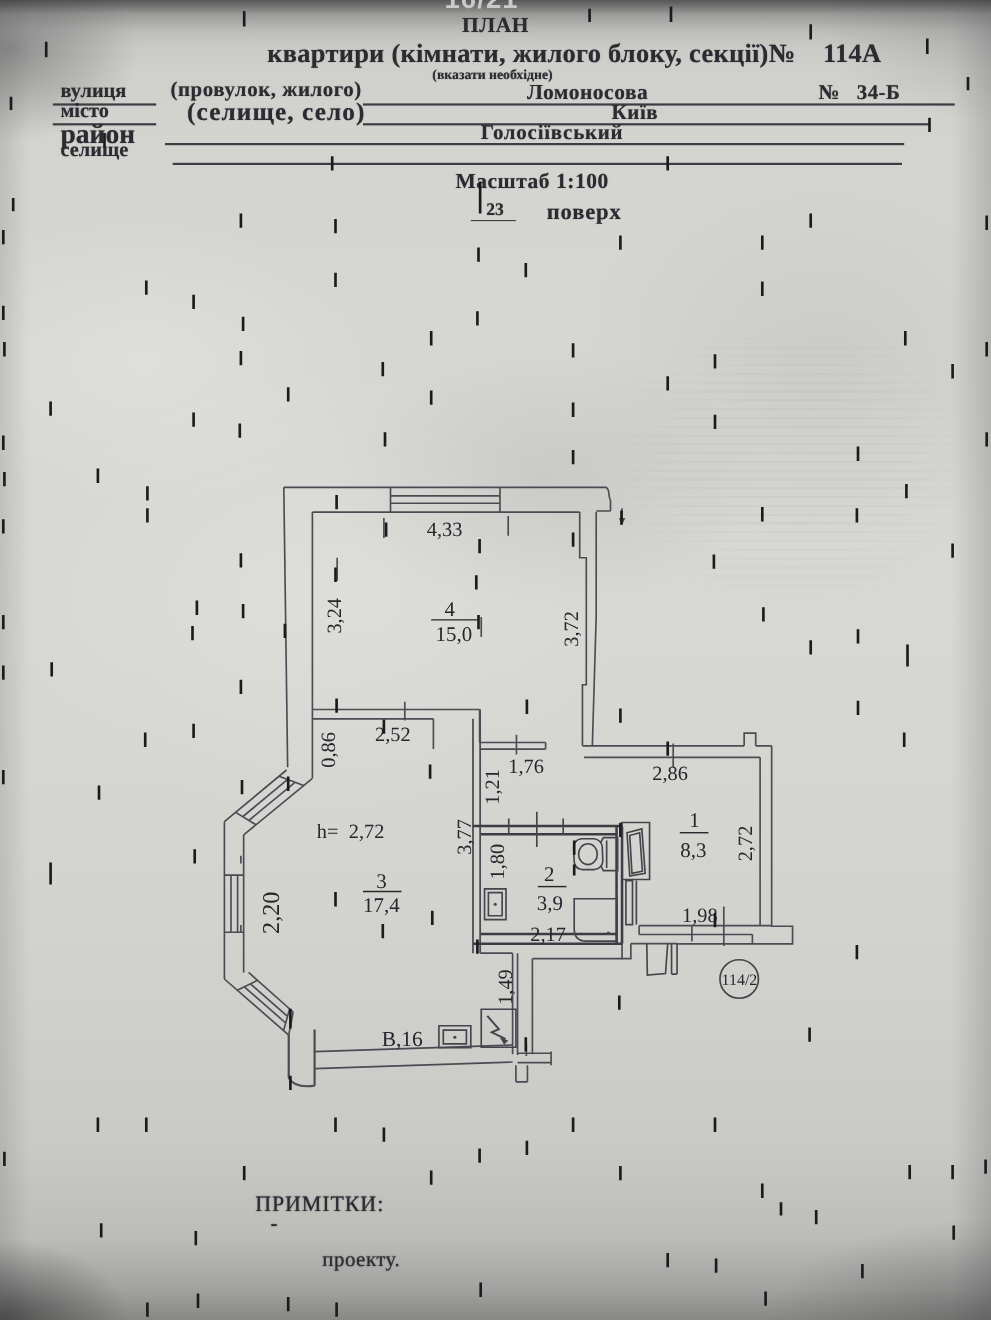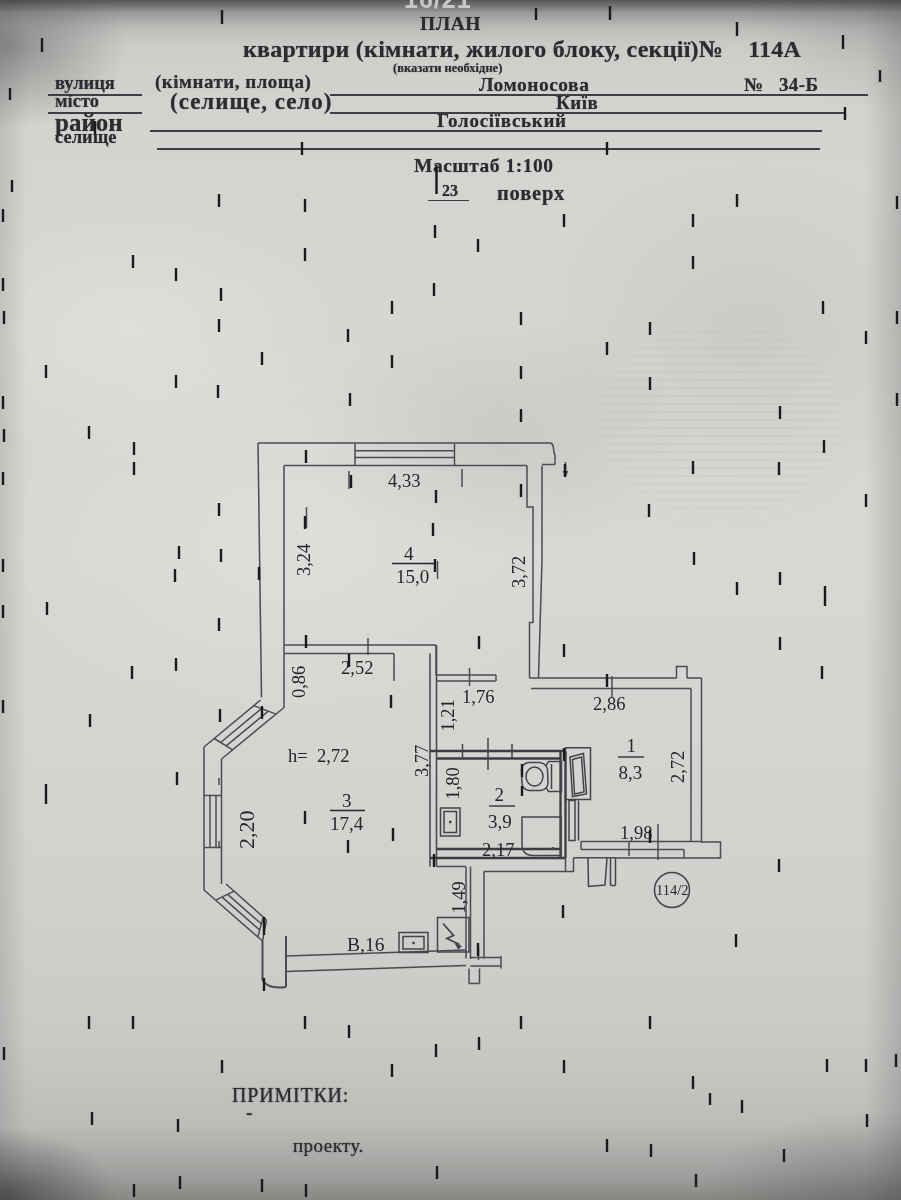--- a/index.html
+++ b/index.html
@@ -32,21 +32,21 @@
 
 <div class="t" style="left:404px;top:-15px;font-family:'Liberation Sans',sans-serif;font-size:25px;font-weight:bold;color:#c9c9c9;letter-spacing:1px">16/21</div>
 
 <div class="t b sh" style="left:420px;top:13px;font-size:19.5px;letter-spacing:0.5px">ПЛАН</div>
 
 <div class="t b sh" style="left:243px;top:36px;font-size:24px;letter-spacing:0.25px">квартири (кімнати, жилого блоку, секції)№&nbsp;&nbsp;&nbsp; 114А</div>
 
 <div class="t b sh" style="left:393px;top:61px;font-size:12.5px">(вказати необхідне)</div>
 
 <div class="t b sh" style="left:55px;top:73px;font-size:18.5px">вулиця</div>
-<div class="t b sh" style="left:155px;top:71px;font-size:19px;letter-spacing:0.5px">(кімнати, площа)</div>
+<div class="t b sh" style="left:155px;top:71px;font-size:19px;letter-spacing:0.5px">(провулок, жилого)</div>
 <div class="t b sh" style="left:479px;top:74px;font-size:19.5px;letter-spacing:0.5px">Ломоносова</div>
 <div class="t b sh" style="left:744px;top:74px;font-size:19px;letter-spacing:0.4px">№&nbsp;&nbsp;&nbsp;34-Б</div>
 <div class="ul" style="left:48px;top:94px;width:94px"></div>
 <div class="ul" style="left:330px;top:94px;width:538px"></div>
 
 <div class="t b sh" style="left:55px;top:91px;font-size:18.5px">місто</div>
 <div class="t b sh" style="left:170px;top:89px;font-size:23px;letter-spacing:1px">(селище, село)</div>
 <div class="t b sh" style="left:556px;top:92px;font-size:19px;letter-spacing:0.5px">Київ</div>
 <div class="ul" style="left:48px;top:112px;width:94px"></div>
 <div class="ul" style="left:330px;top:112px;width:515px"></div>

